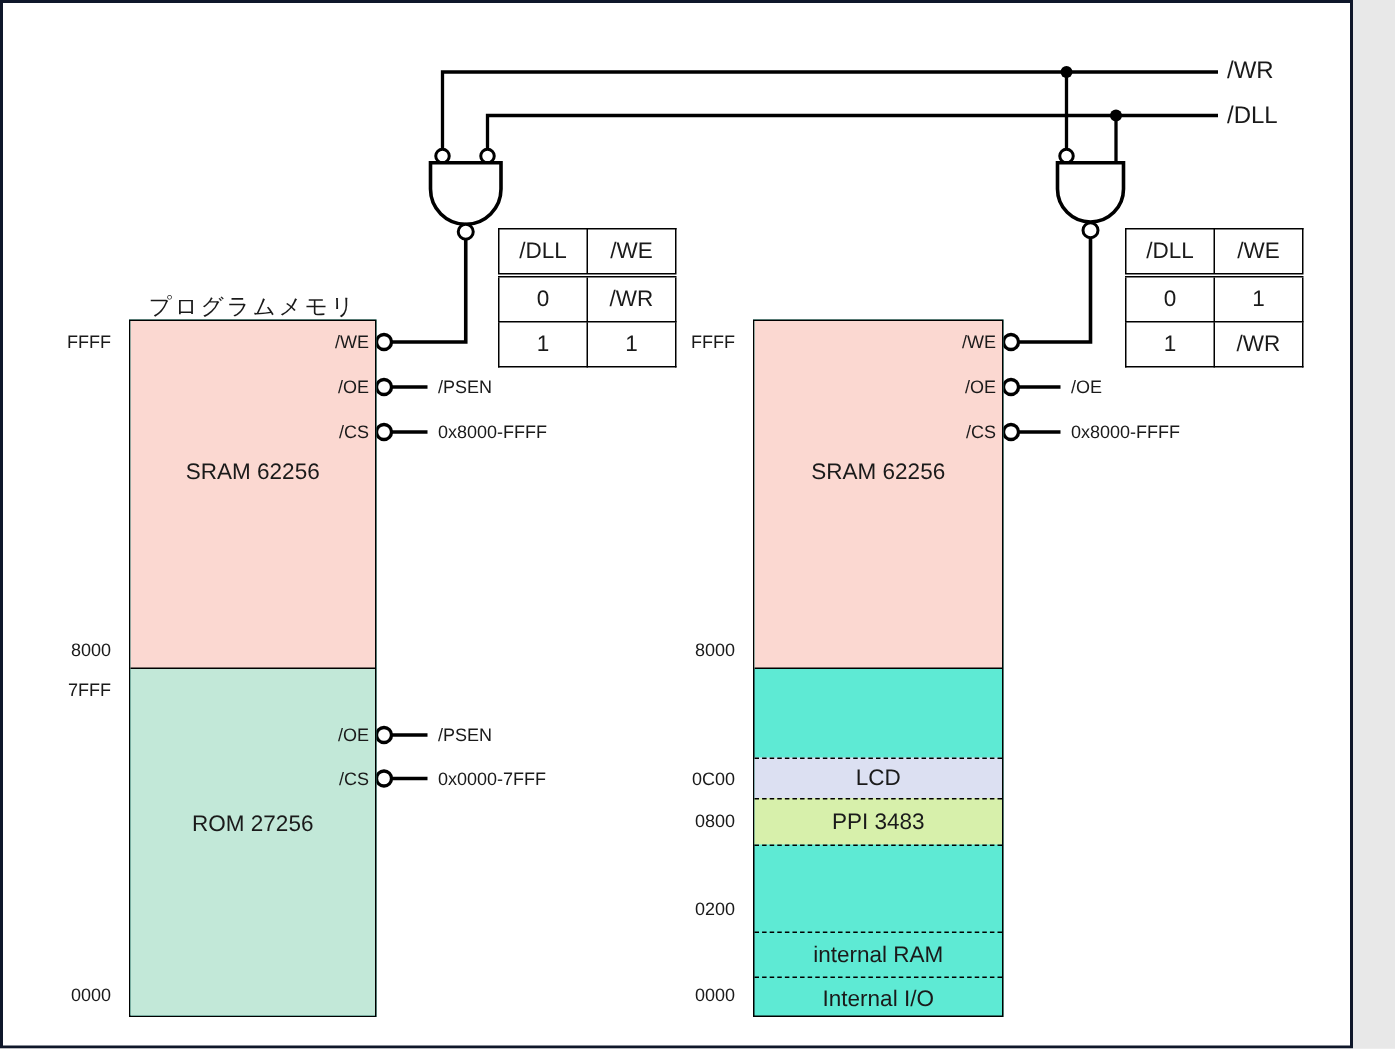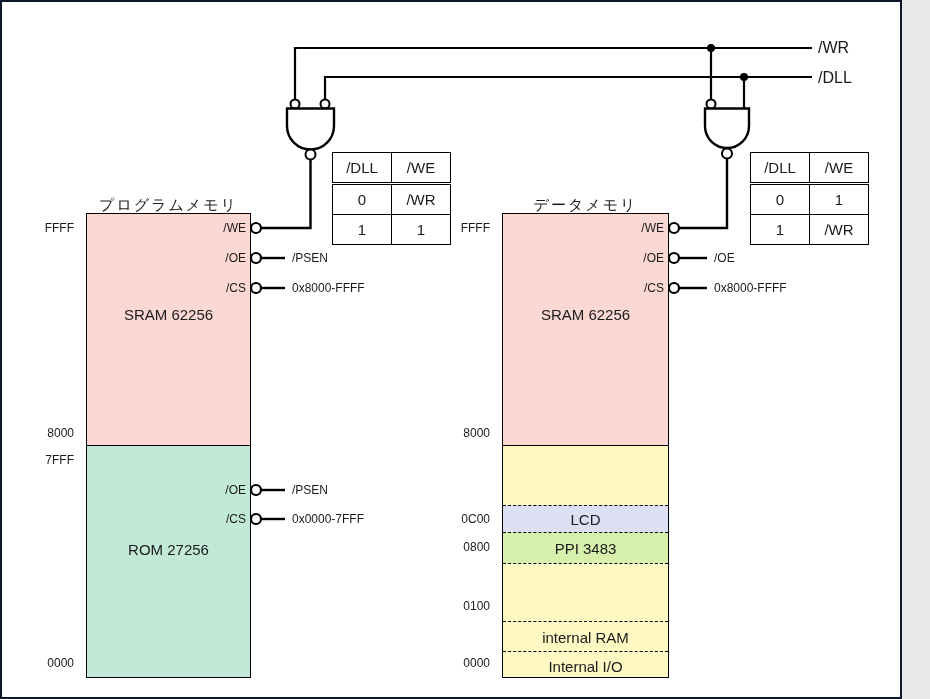--- a/index.html
+++ b/index.html
@@ -7,21 +7,21 @@
     position:relative;width:902px;height:699px;background:#ffffff;
     border:2px solid #0f172a;box-sizing:border-box;overflow:hidden;
     font-family:"Liberation Sans","DejaVu Sans",sans-serif;color:#1a1a1a;
   }
   .wires{position:absolute;left:0;top:0;width:930px;height:699px;}
   .lbl{position:absolute;font-size:12px;line-height:18px;transform:translateY(-50%);white-space:nowrap;}
   .addr{width:60px;text-align:right;}
   .pinlbl{width:100px;text-align:right;}
   .title{position:absolute;font-size:15px;letter-spacing:2px;text-align:center;transform:translateY(-50%);margin-top:40px;}
   .sigline{font-size:16px;}
-  .memblock{position:absolute;border:1.5px solid #000;box-sizing:border-box;background:#fef9c3;text-decoration:underline;}
+  .memblock{position:absolute;border:1.5px solid #000;box-sizing:border-box;background:#5eead4;text-decoration:underline;}
   .sec{position:relative;width:100%;box-sizing:border-box;}
   .sec.solid-bottom{border-bottom:1.5px solid #000;}
   .sec.dash-top{border-top:1px dashed #000;}
   .sec .rowtext{position:absolute;left:0;right:0;text-align:center;font-size:15px;
     top:50%;transform:translateY(-50%);}
   .chipname{position:absolute;left:0;right:0;text-align:center;font-size:15px;}
   .fill-sram{background:#fbd8d1;}
   .fill-rom{background:#c2e8d8;}
   .fill-lcd{background:#dce0f2;}
   .fill-ppi{background:#d7f0ab;}
@@ -84,21 +84,20 @@
     <g stroke="#000" stroke-width="2.4">
       <path d="M677,256 H705"></path>
         <path d="M677,286 H705"></path>
     </g>
   </svg>
 
   <div class="lbl sigline" style="left:816px;top:46px;">/WR</div>
   <div class="lbl sigline" style="left:816px;top:76px;">/DLL</div>
 
   <div class="title" style="left:84px;width:165px;top:163px;">プログラムメモリ</div>
-  <div class="title" style="left:500px;width:167px;top:163px;">データメモリ</div>
 
   <div class="memblock" style="left:84px;top:211px;width:165px;height:465px;">
     <div class="sec fill-sram solid-bottom" style="height:232px;">
       <div class="chipname" style="top:92px;">SRAM 62256</div>
     </div>
     <div class="sec fill-rom" style="height:231px;">
       <div class="chipname" style="top:95px;">ROM 27256</div>
     </div>
   </div>
 
@@ -154,21 +153,21 @@
     </div>
     <div class="sec dash-top" style="height:28px;">
       <div class="rowtext">Internal I/O</div>
     </div>
   </div>
 
   <div class="lbl addr" style="left:428px;top:226px;">FFFF</div>
   <div class="lbl addr" style="left:428px;top:431px;">8000</div>
   <div class="lbl addr" style="left:428px;top:517px;">0C00</div>
   <div class="lbl addr" style="left:428px;top:545px;text-align:right;">0800</div>
-  <div class="lbl addr" style="left:428px;top:604px;">0100</div>
+  <div class="lbl addr" style="left:428px;top:604px;">0200</div>
   <div class="lbl addr" style="left:428px;top:661px;">0000</div>
 
   <div class="lbl pinlbl" style="left:562px;top:226px;">/WE</div>
   <div class="lbl pinlbl" style="left:562px;top:256px;">/OE</div>
   <div class="lbl pinlbl" style="left:562px;top:286px;">/CS</div>
 
   <div class="lbl" style="left:712px;top:256px;">/OE</div>
   <div class="lbl" style="left:712px;top:286px;">0x8000-FFFF</div>
 
   <table class="truth" style="left:748px;top:150px;">

